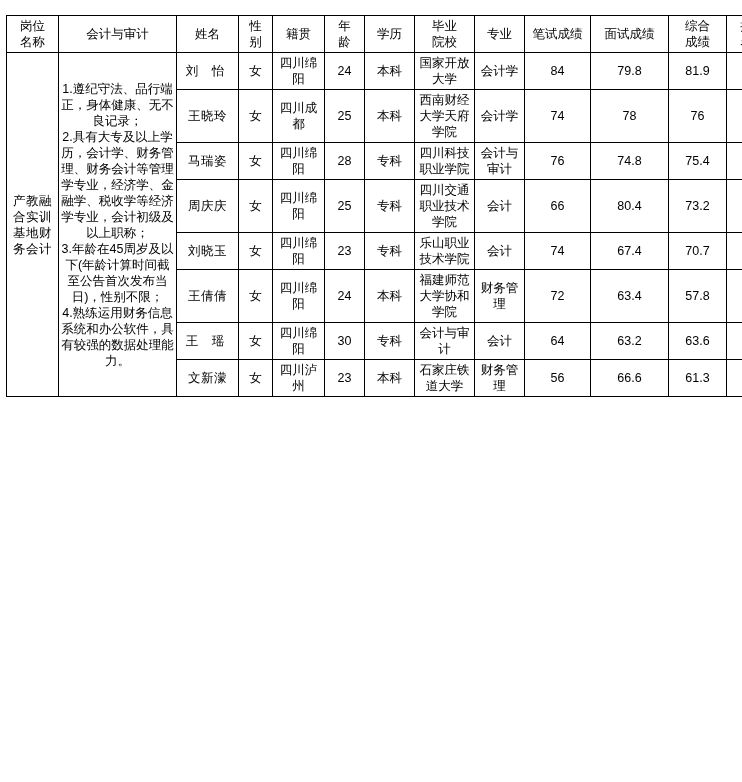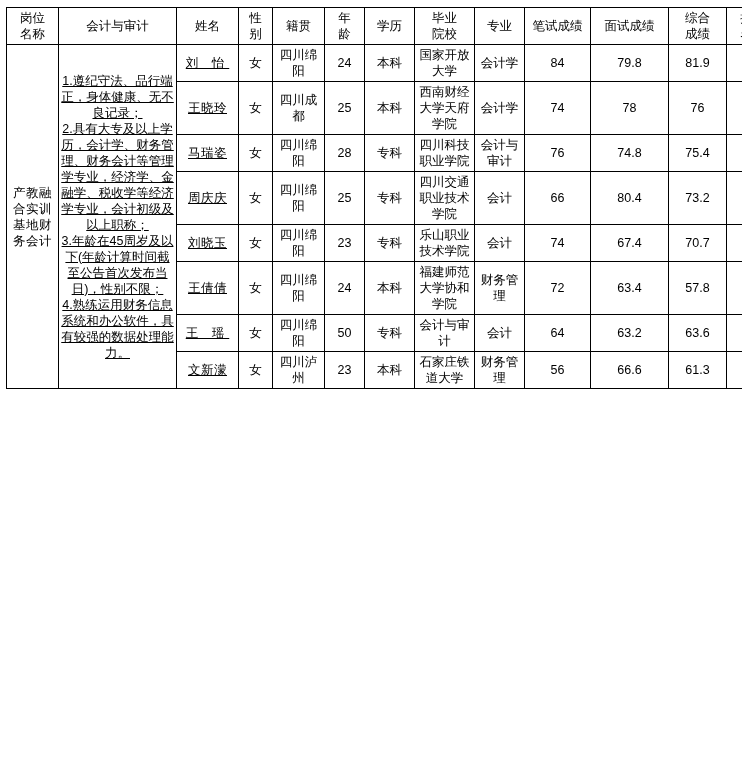--- a/index.html
+++ b/index.html
@@ -12,21 +12,21 @@
     height: 782px;
     font-family: "Liberation Sans", sans-serif;
     color: #000000;
     overflow: hidden;
   }
   .page {
     position: relative;
     width: 714px;
     height: 782px;
     box-sizing: border-box;
-    padding: 7px 6px 6px 6px;
+    padding: 15px 6px 6px 6px;
   }
   table.grid {
     border-collapse: collapse;
     width: 730px;
     table-layout: fixed;
   }
   table.grid td, table.grid th {
     border: 1px solid #000000;
     font-weight: normal;
     font-size: 12.5px;
@@ -61,26 +61,24 @@
     font-size: 12.5px;
     line-height: 1.4;
     letter-spacing: 0.5px;
   }
   .cell-req {
     font-size: 12.5px;
     text-align: left;
     padding: 4px 8px 4px 7px;
     line-height: 1.62;
     vertical-align: middle;
-    text-decoration: underline;
   }
   .cell-name {
     font-size: 13.5px;
     letter-spacing: 0.5px;
-    text-decoration: underline;
   }
   .name-spaced {
     letter-spacing: 5px;
     padding-left: 5px;
   }
   .cell-school, .cell-major {
     font-size: 12.5px;
     line-height: 1.32;
   }
   .num {
@@ -233,21 +231,21 @@
           <td class="cell-major">财务管理</td>
           <td class="num num-right">72</td>
           <td class="num num-right">63.4</td>
           <td class="num num-right">57.8</td>
           <td class="num">6</td>
         </tr>
         <tr>
           <td class="cell-name name-spaced">王 瑶</td>
           <td>女</td>
           <td class="cell-school">四川绵阳</td>
-          <td class="num">50</td>
+          <td class="num">30</td>
           <td>专科</td>
           <td class="cell-school">会计与审计</td>
           <td class="cell-major">会计</td>
           <td class="num num-right">64</td>
           <td class="num num-right">63.2</td>
           <td class="num num-right">63.6</td>
           <td class="num">7</td>
         </tr>
         <tr>
           <td class="cell-name">文新濛</td>

